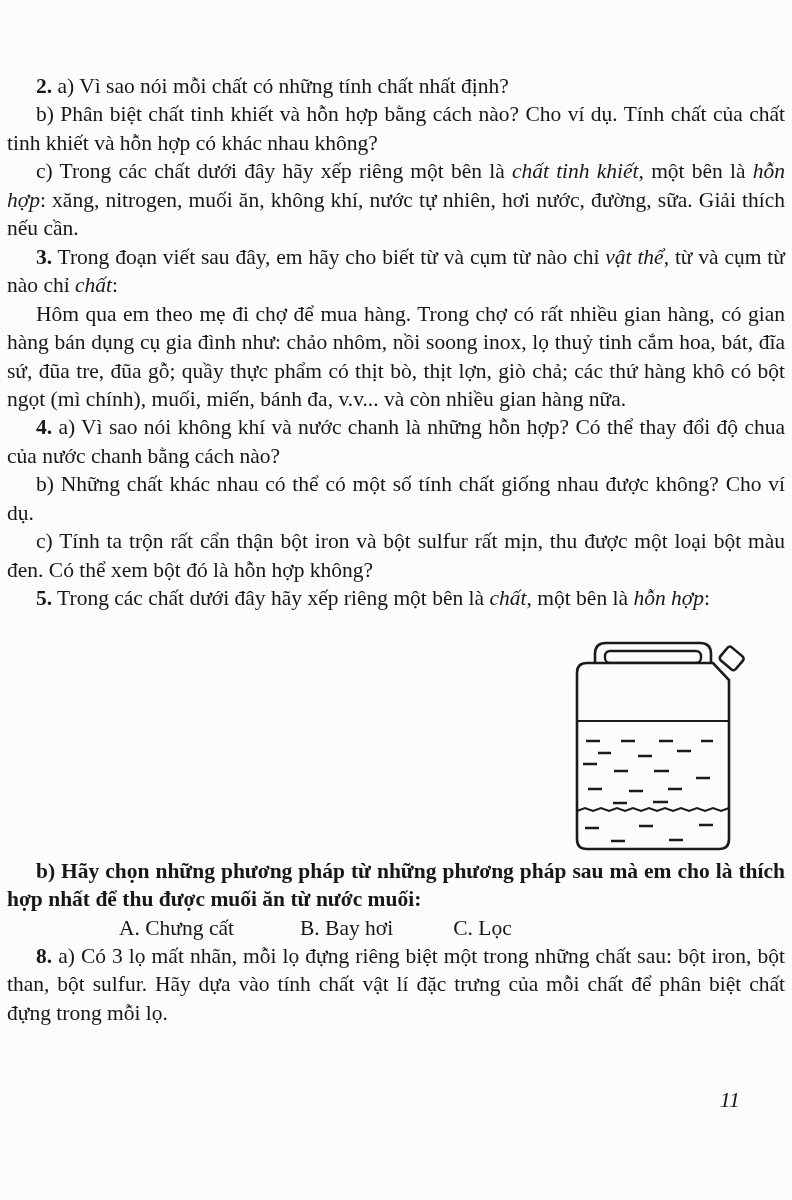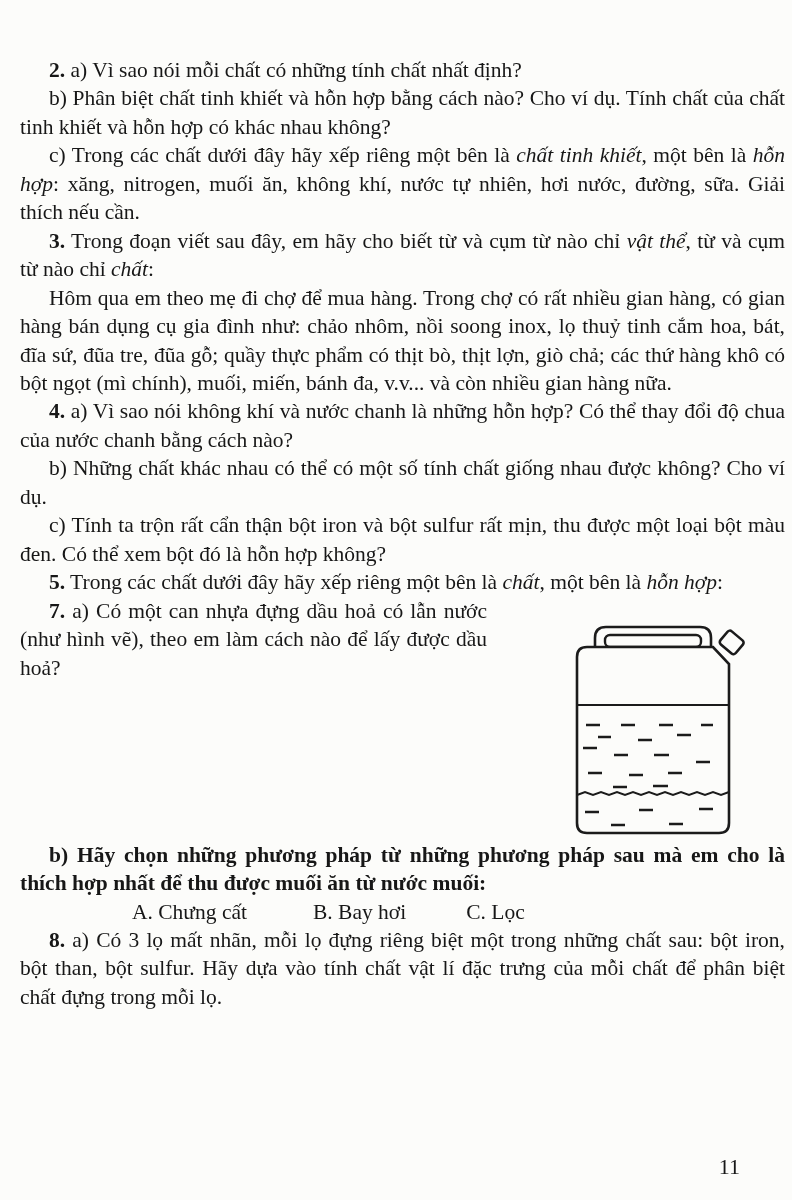--- a/index.html
+++ b/index.html
@@ -5,23 +5,24 @@
   html, body { margin: 0; padding: 0; }
   body {
     width: 792px; height: 1200px;
     background: #fcfcfa;
     color: #171717;
     font-family: "Liberation Serif", "DejaVu Serif", serif;
     position: relative;
     overflow: hidden;
   }
   main {
-    padding: 56px 7px 0 20px;
+    padding: 56px 7px 0 7px;
     font-size: 21.5px;
     line-height: 28.45px;
+    margin-top: 16px;
   }
   p.para {
     margin: 0;
     text-align: justify;
     text-justify: inter-word;
   }
   p.indent { text-indent: 29px; }
   .bold { font-weight: 700; }
   .italic { font-style: italic; }
   .clear-r { clear: right; font-weight: bold; }
@@ -32,24 +33,25 @@
     margin: 0;
   }
   .figure-float svg { display: block; }
   p.options-row { text-align: left; text-indent: 0; }
   .opt { display: inline-block; text-align: right; }
   .opt-0 { margin-left: 112px; }
   .opt-1 { margin-left: 66px; }
   .opt-2 { margin-left: 60px; }
   .page-num {
     position: absolute;
-    top: 1155px;
+    top: 1088px;
     right: 52px;
     font-size: 22px;
     line-height: 24px;
+    font-style: italic;
   }
 </style>
 </head>
 <body>
 
 <main>
 
   <div id="before-figure">
       <p class="para indent"><span class="bold">2.</span><span> a) Vì sao nói mỗi chất có những tính chất nhất định?</span></p>
       <p class="para indent"><span>b) Phân biệt chất tinh khiết và hỗn hợp bằng cách nào? Cho ví dụ. Tính chất của chất tinh khiết và hỗn hợp có khác nhau không?</span></p>
@@ -84,21 +86,20 @@
                M126 190 h14 M166 189 h15"></path>
 
       <path d="M90 198 l8 -3 8 3 8 -3 8 3 8 -3 8 3 8 -3 8 3 8 -3 8 3 8 -3 8 3 8 -3 8 3 8 -3 8 3 8 -3 8 3 8 -3" stroke-width="2"></path>
 
       <path stroke-width="2.4" d="M98 215 h14 M152 213 h14 M212 212 h14
                M124 228 h14 M182 227 h14"></path>
     </svg>
   </aside>
 
   <div id="after-figure">
-      <p class="para indent"><span class="bold">7.</span><span> a) Có một can nhựa đựng dầu hoả có lẫn nước (như hình vẽ), theo em làm cách nào để lấy được dầu hoả?</span></p>
       <p class="para indent clear-r"><span>b) Hãy chọn những phương pháp từ những phương pháp sau mà em cho là thích hợp nhất để thu được muối ăn từ nước muối:</span></p>
       <p class="para options-row"><span class="opt opt-0">A. Chưng cất</span><span class="opt opt-1">B. Bay hơi</span><span class="opt opt-2">C. Lọc</span></p>
       <p class="para indent"><span class="bold">8.</span><span> a) Có 3 lọ mất nhãn, mỗi lọ đựng riêng biệt một trong những chất sau: bột iron, bột than, bột sulfur. Hãy dựa vào tính chất vật lí đặc trưng của mỗi chất để phân biệt chất đựng trong mỗi lọ.</span></p>
     </div>
 
 </main>
 
 <div class="page-num">11</div>
 
 </body></html>

